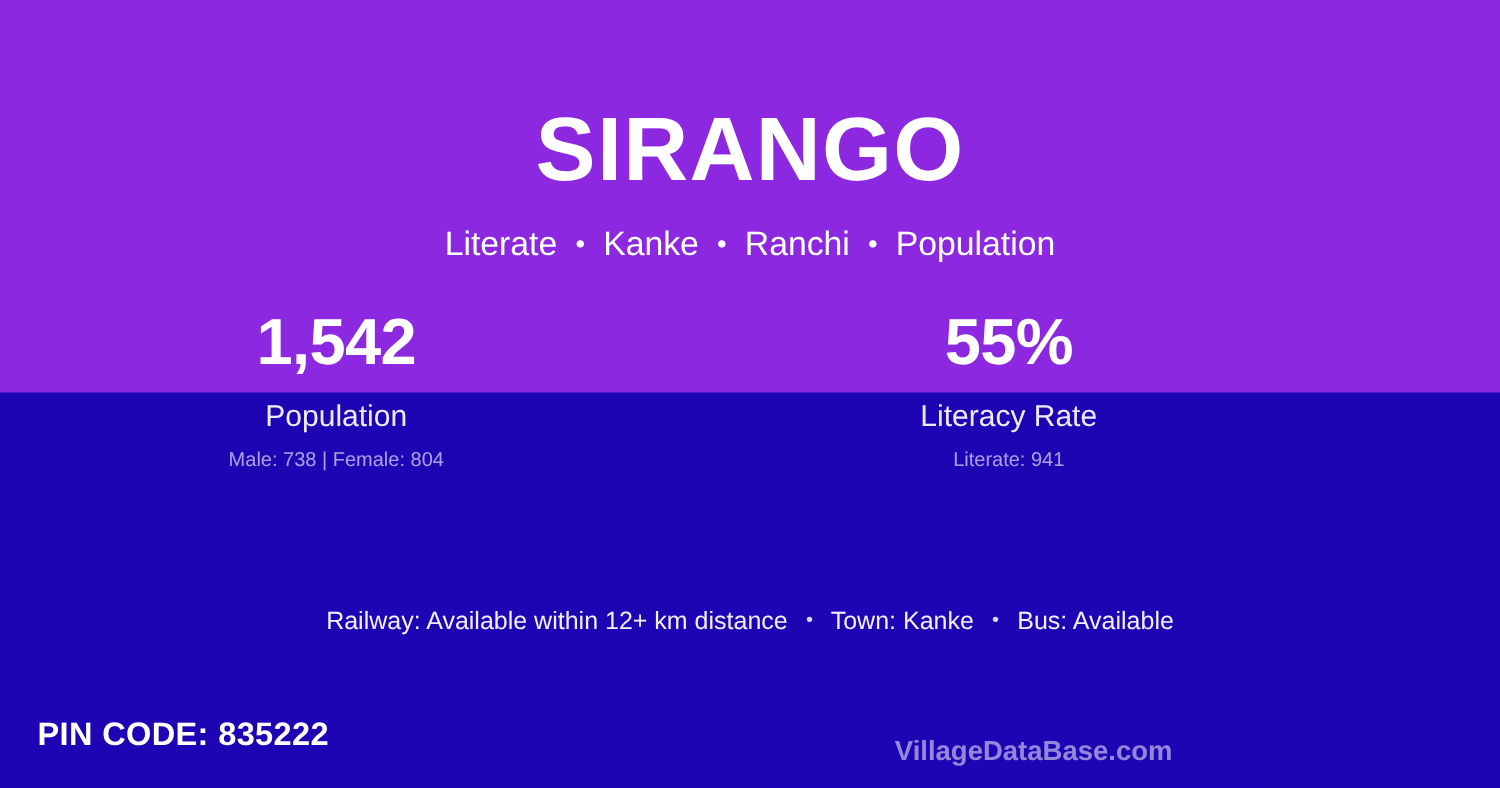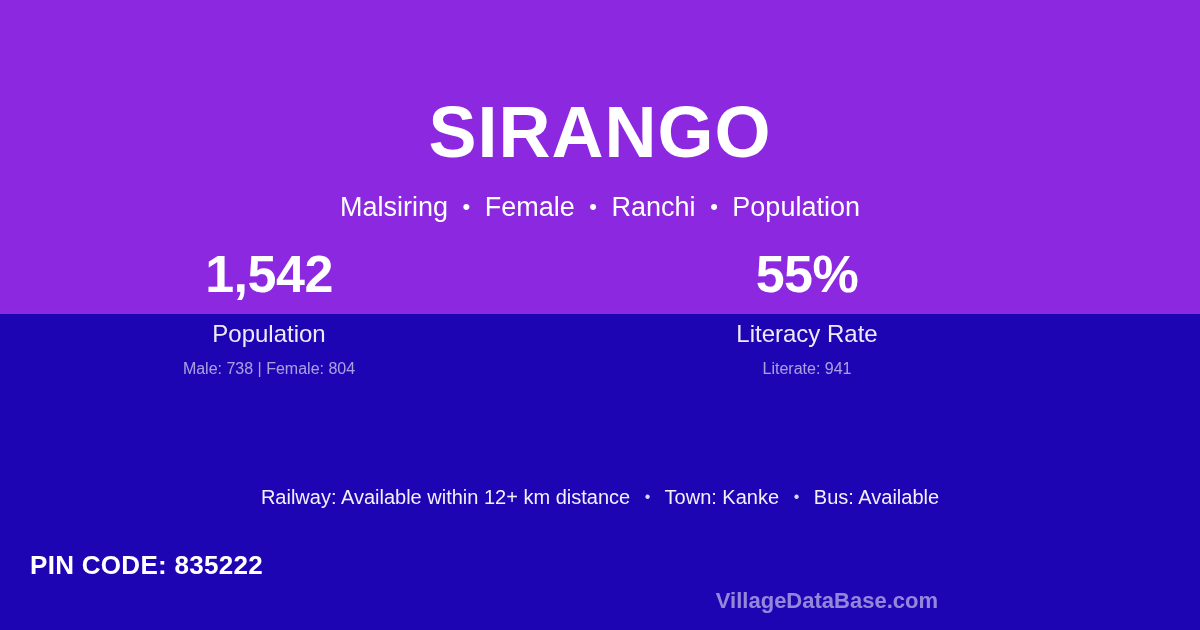--- a/index.html
+++ b/index.html
@@ -30,21 +30,21 @@
     top: 0;
     left: 0;
     width: 1200px;
     height: 314px;
     background: #8c28e0;
   }
 
   
   .header {
     position: absolute;
-    top: 16px;
+    top: 4px;
     left: 0;
     width: 1200px;
     height: 240px;
     display: flex;
     flex-direction: column;
     align-items: center;
     justify-content: flex-start;
     padding-top: 80px;
   }
 
@@ -136,20 +136,21 @@
   }
 
   
   .footer {
     position: absolute;
     left: 0;
     bottom: 0;
     width: 968px;
     height: 78px;
     display: flex;
+    align-items: center;
     justify-content: space-between;
     padding: 0 30px 8px 30px;
   }
 
   .pin-code {
     font-size: 26px;
     font-weight: 700;
     color: #ffffff;
     line-height: 1;
     letter-spacing: 0.3px;
@@ -167,23 +168,23 @@
 </head>
 <body>
 
 <div class="card">
 
   <div class="purple-band"></div>
 
   <div class="header">
     <div class="village-title">SIRANGO</div>
     <div class="village-subtitle">
-      <span>Malsiring</span>
+      <span>Literate</span>
       <span class="sep">•</span>
-      <span>Female</span>
+      <span>Kanke</span>
       <span class="sep">•</span>
       <span>Ranchi</span>
       <span class="sep">•</span>
       <span>Population</span>
     </div>
   </div>
 
   <div class="stats-row">
 
     <div class="stat">

